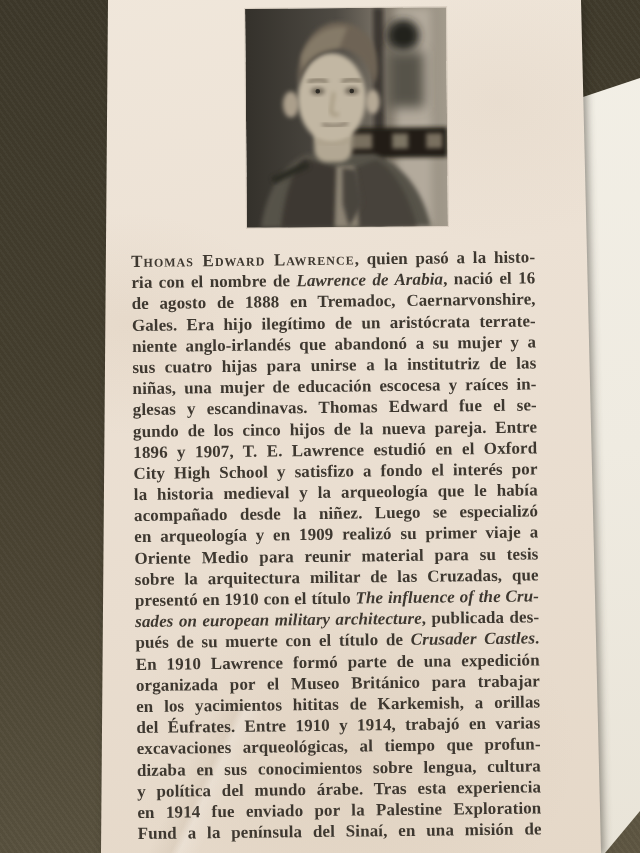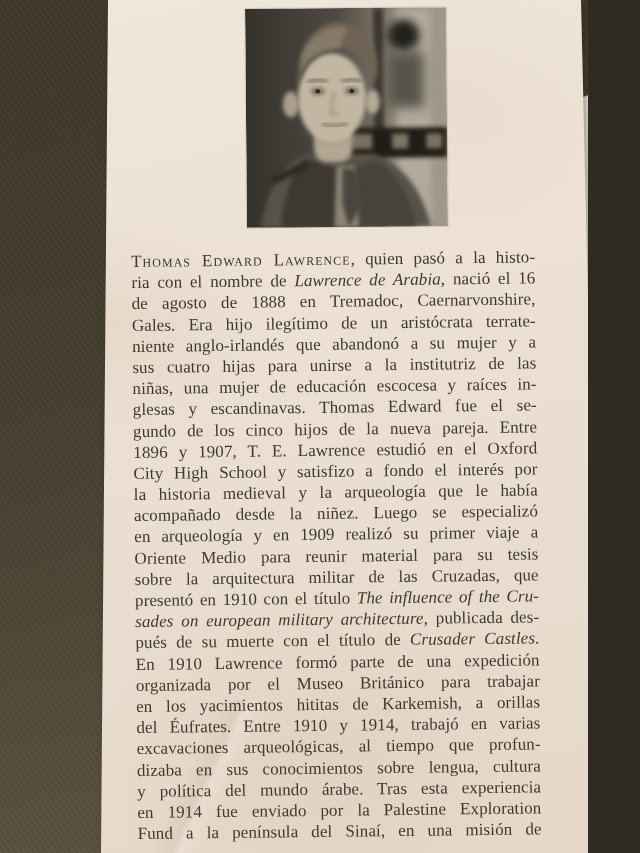--- a/index.html
+++ b/index.html
@@ -1,18 +1,19 @@
 <!DOCTYPE html>
 <html><head>
 <meta charset="utf-8">
 <style>
   html,body{margin:0;padding:0;background:#2f2b22;}
   .stage{
-    position:relative;width:588px;height:853px;overflow:hidden;
+    position:relative;width:640px;height:853px;overflow:hidden;
     font-family:"Liberation Serif","DejaVu Serif",serif;
+    font-weight:bold;
   }
   
   .backdrop{
     position:absolute;inset:0;
     background:
       repeating-linear-gradient(55deg, rgba(255,255,255,0.025) 0 2px, rgba(0,0,0,0.02) 2px 5px),
       linear-gradient(168deg,#3d382a 0%,#443e2e 38%,#4c4534 62%,#57503d 85%,#5e5642 100%);
   }
   
   .under-page{

